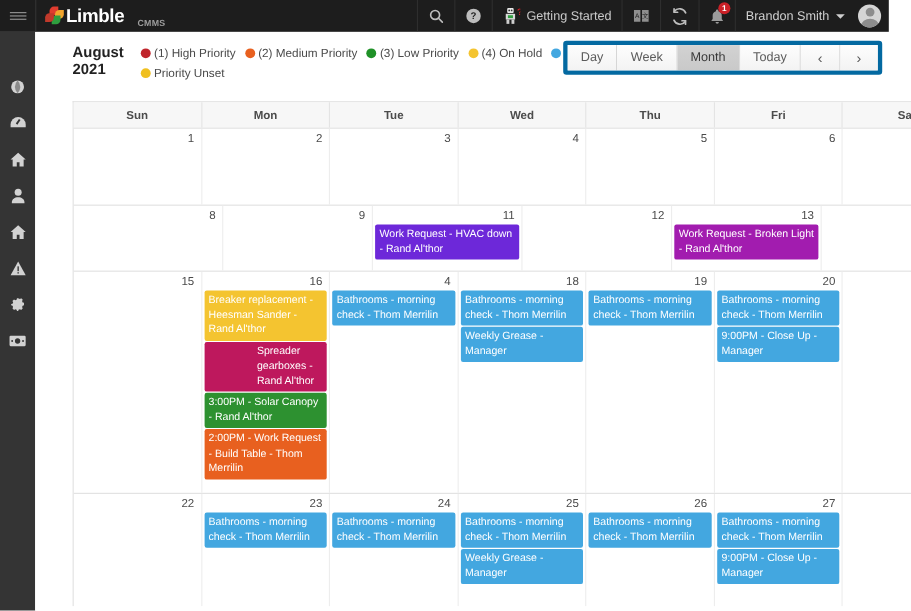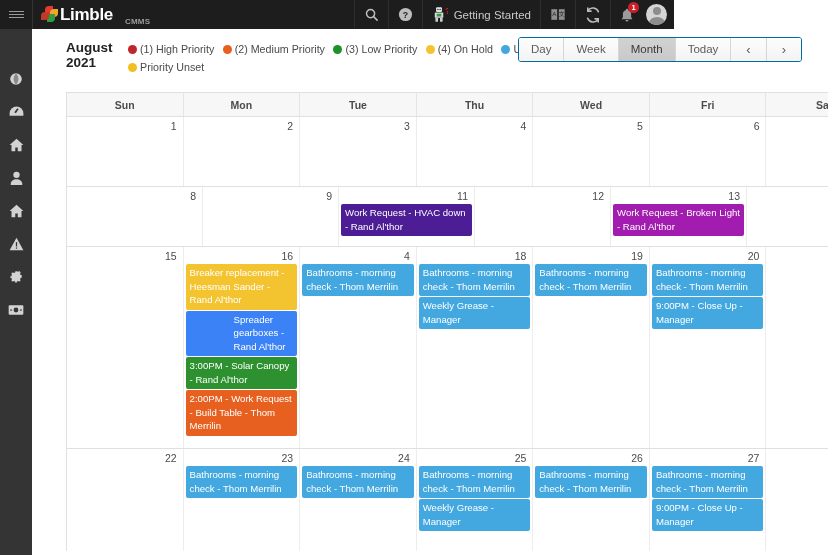--- a/index.html
+++ b/index.html
@@ -6,21 +6,21 @@
   html, body {
     width: 828px; height: 555px;
     overflow: hidden;
     background: #ffffff;
     font-family: "Liberation Sans", sans-serif;
   }
 
   
   #topbar {
     position: absolute; top: 0; left: 0;
-    width: 674px; height: 29px;
+    width: 808px; height: 29px;
     background: #1d1d1d;
     display: flex; align-items: flex-end;
   }
   .tb-hamb {
     width: 33px; height: 29px;
     display: flex; align-items: center; justify-content: center;
     border-right: 1px solid #333;
   }
   .tb-hamb span {
     display: block; width: 15px; height: 1px;
@@ -122,21 +122,21 @@
     display: inline; font-size: 10.7px; color: #4a4a4a;
     white-space: nowrap;
   }
   .lg-dot {
     display: inline-block; width: 9px; height: 9px; border-radius: 50%;
     vertical-align: -1px; margin-right: 3px; margin-left: 4px;
   }
   #viewbtns {
     position: absolute; right: 26px; top: 40px;
     display: flex;
-    border: 1px solid #0369a1; border-radius: 3px;
+    border: 4px solid #0369a1; border-radius: 3px;
     overflow: hidden;
     background: #fbfbfb;
     transform: translateY(-32px);
     justify-content: center;
   }
   .vb {
     padding: 4px 12px;
     font-size: 11.5px; color: #5b5b5b;
     border-right: 1px solid #d6d6d6;
     background: linear-gradient(#fdfdfd, #f3f3f3);
@@ -254,20 +254,24 @@
           <polyline points="19.8,22.5 19.8,17.8 15,17.8"></polyline>
       </svg>
     </div>
     <div class="tb-item">
       <svg width="14" height="16" viewBox="0 0 22 24" fill="#9b9b9b">
         <path d="M11 2a1.8 1.8 0 0 1 1.8 1.8v.6A6.5 6.5 0 0 1 17.5 11v4.5l2 3H2.5l2-3V11a6.5 6.5 0 0 1 4.7-6.6v-.6A1.8 1.8 0 0 1 11 2z"></path>
         <path d="M8.6 20h4.8a2.4 2.4 0 0 1-4.8 0z"></path>
       </svg>
       <span id="bell-badge">1</span>
     </div>
+    <div class="tb-item">
+      <span id="user-name">Brandon Smith</span>
+      <span id="caret"></span>
+    </div>
     <div class="tb-item" style="padding:0 7px 0 3px;border-left:none;">
       <div id="avatar"></div>
     </div>
   </div>
 </div>
 
 <div id="sidebar">
   <div class="sb-item">
     <svg width="14" height="14" viewBox="0 0 24 24" fill="#d2d2d2">
         <circle cx="12" cy="12" r="10"></circle>
@@ -343,22 +347,22 @@
       <div class="vb arrow">‹</div>
       <div class="vb arrow">›</div>
     </div>
   </div>
 
   <div id="grid">
     <div id="dayhead">
       <div class="dh">Sun</div>
       <div class="dh">Mon</div>
       <div class="dh">Tue</div>
+      <div class="dh">Wed</div>
       <div class="dh">Thu</div>
-      <div class="dh">Wed</div>
       <div class="dh">Fri</div>
       <div class="dh">Sat</div>
     </div>
     <div id="weeks">
         <div class="wk wk-r1">
           <div class="cell">
             <div class="dnum">1</div>
           </div>
           <div class="cell">
             <div class="dnum">2</div>
@@ -381,41 +385,41 @@
         </div>
         <div class="wk wk-r2">
           <div class="cell">
             <div class="dnum">8</div>
           </div>
           <div class="cell">
             <div class="dnum">9</div>
           </div>
           <div class="cell">
             <div class="dnum">11</div>
-            <div class="ev" style="background: #4c1d95;">Work Request - HVAC down - Rand Al'thor</div>
+            <div class="ev" style="background: #6d28d9;">Work Request - HVAC down - Rand Al'thor</div>
           </div>
           <div class="cell">
             <div class="dnum">12</div>
           </div>
           <div class="cell">
             <div class="dnum">13</div>
             <div class="ev" style="background: #a21caf;">Work Request - Broken Light - Rand Al'thor</div>
           </div>
           <div class="cell">
             <div class="dnum">14</div>
           </div>
         </div>
         <div class="wk wk-r3">
           <div class="cell">
             <div class="dnum">15</div>
           </div>
           <div class="cell">
             <div class="dnum">16</div>
             <div class="ev" style="background: rgb(244, 196, 48);">Breaker replacement - Heesman Sander - Rand Al'thor</div>
-            <div class="ev" style="background: #3b82f6; padding-left: 48px;">Spreader gearboxes - Rand Al'thor</div>
+            <div class="ev" style="background: #be185d; padding-left: 48px;">Spreader gearboxes - Rand Al'thor</div>
             <div class="ev" style="background: rgb(45, 145, 48);">3:00PM - Solar Canopy - Rand Al'thor</div>
             <div class="ev" style="background: rgb(232, 96, 31);">2:00PM - Work Request - Build Table - Thom Merrilin</div>
           </div>
           <div class="cell">
             <div class="dnum">4</div>
             <div class="ev" style="background: rgb(67, 167, 224);">Bathrooms - morning check - Thom Merrilin</div>
           </div>
           <div class="cell">
             <div class="dnum">18</div>
             <div class="ev" style="background: rgb(67, 167, 224);">Bathrooms - morning check - Thom Merrilin</div>

